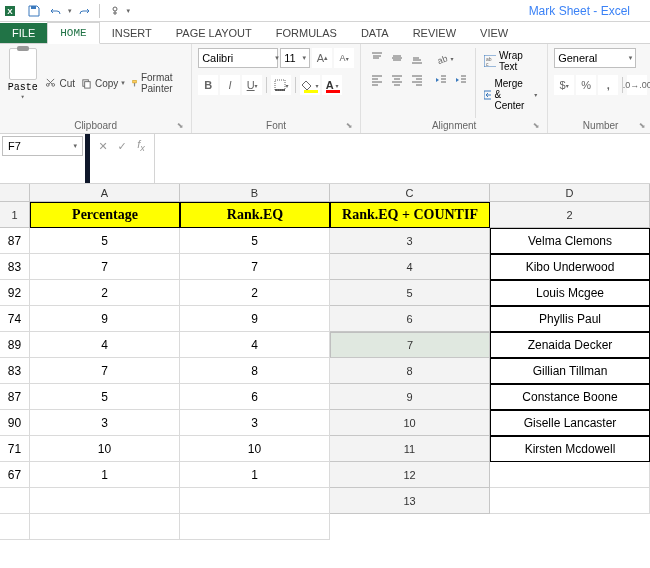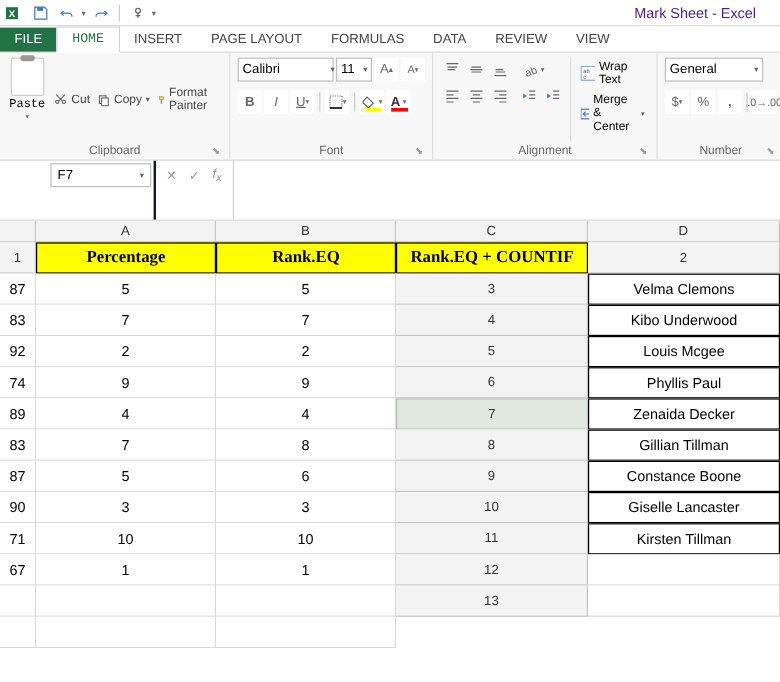--- a/index.html
+++ b/index.html
@@ -4,21 +4,21 @@
 <style>
 * { margin: 0; padding: 0; box-sizing: border-box; }
 body { font-family: "Segoe UI", Arial, sans-serif; font-size: 11px; background: #fff; width: 650px; height: 568px; overflow: hidden; }
 
 
 .titlebar { height: 22px; background: #fff; display: flex; align-items: center; border-bottom: 1px solid #d4d4d4; }
 .qat { display: flex; align-items: center; gap: 2px; padding-left: 2px; }
 .qat-icon { width: 20px; height: 18px; display: flex; align-items: center; justify-content: center; color: #217346; }
 .qat-sep { width: 1px; height: 14px; background: #ccc; margin: 0 3px; }
 .title-spacer { flex: 1; }
-.win-title { color: #4c1d95; font-size: 12px; padding-right: 20px; text-align: center; }
+.win-title { color: #3b82f6; font-size: 12px; padding-right: 20px; text-align: center; }
 
 
 .tabs { height: 22px; background: #fff; display: flex; align-items: flex-end; border-bottom: 1px solid #d4d4d4; }
 .tab { padding: 4px 12px; font-size: 11px; color: #444; cursor: pointer; }
 .tab.file { background: #217346; color: #fff; }
 .tab.active { background: #fff; color: #217346; border: 1px solid #d4d4d4; border-bottom: 1px solid #fff; margin-bottom: -1px; font-family: Liberation Mono, monospace; }
 
 
 .ribbon { height: 90px; background: #f7f7f7; border-bottom: 1px solid #d4d4d4; display: flex; }
 .group { border-right: 1px solid #e0e0e0; display: flex; flex-direction: column; padding: 4px 6px 0 6px; position: relative; }
@@ -49,21 +49,21 @@
 .align-block { display: flex; flex-direction: column; gap: 2px; }
 .align-row { display: flex; gap: 0; }
 .align-row .ic-btn { width: 20px; height: 20px; background: transparent; }
 .wrap-item { display: flex; align-items: center; gap: 3px; font-size: 10px; padding: 2px 4px; }
 
 
 .num-sel { width: 82px; }
 
 
 .fbar { height: 50px; display: flex; border-bottom: 1px solid #d4d4d4; background: #fff; }
-.namebox-wrap { width: 90px; display: flex; border-right: 2px solid #0f172a; margin-left: 40px; }
+.namebox-wrap { width: 90px; display: flex; border-right: 5px solid #0f172a; }
 .namebox { background: #fff; border: 1px solid #bfbfbf; margin: 2px; height: 20px; flex: 1; display: flex; align-items: center; padding: 0 5px; font-size: 11px; }
 .namebox .sel-arrow { margin-left: auto; }
 .fx-btns { display: flex; align-items: flex-start; padding-top: 2px; gap: 1px; border-right: 1px solid #d4d4d4; padding-right: 4px; padding-left: 4px; }
 .fx-btns .ic-btn { width: 18px; height: 20px; color: #999; background: transparent; }
 .fx-area { flex: 1; padding: 2px; }
 
 
 .sheet { display: grid; grid-template-columns: 30px 150px 150px 160px 160px; }
 .colhdr, .rowhdr, .corner { background: #f3f3f3; border-right: 1px solid #c6c6c6; border-bottom: 1px solid #c6c6c6; display: flex; align-items: center; justify-content: center; font-size: 11px; color: #333; }
 .colhdr { height: 18px; }
@@ -403,21 +403,21 @@
     <div class="cell bordered">Constance Boone</div>
     <div class="cell">90</div>
     <div class="cell">3</div>
     <div class="cell">3</div>
     <div class="rowhdr">10</div>
     <div class="cell bordered">Giselle Lancaster</div>
     <div class="cell">71</div>
     <div class="cell">10</div>
     <div class="cell">10</div>
     <div class="rowhdr">11</div>
-    <div class="cell bordered">Kirsten Tillman</div>
+    <div class="cell bordered">Kirsten Mcdowell</div>
     <div class="cell">67</div>
     <div class="cell">1</div>
     <div class="cell">1</div>
     <div class="rowhdr">12</div>
     <div class="cell"></div>
     <div class="cell"></div>
     <div class="cell"></div>
     <div class="cell"></div>
     <div class="rowhdr">13</div>
     <div class="cell"></div>

